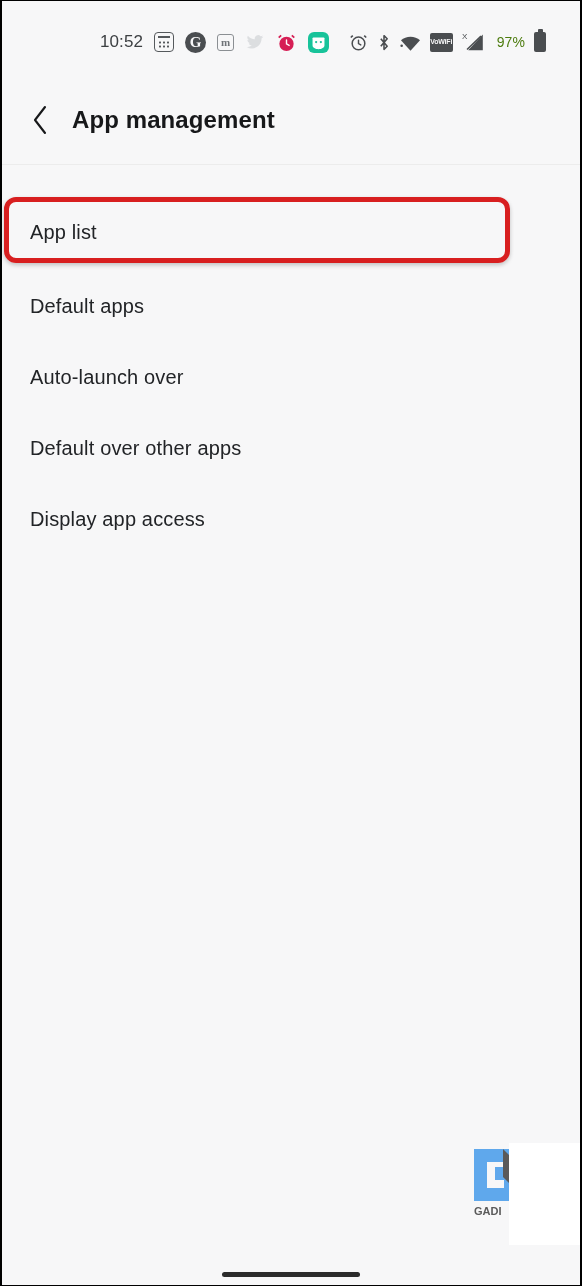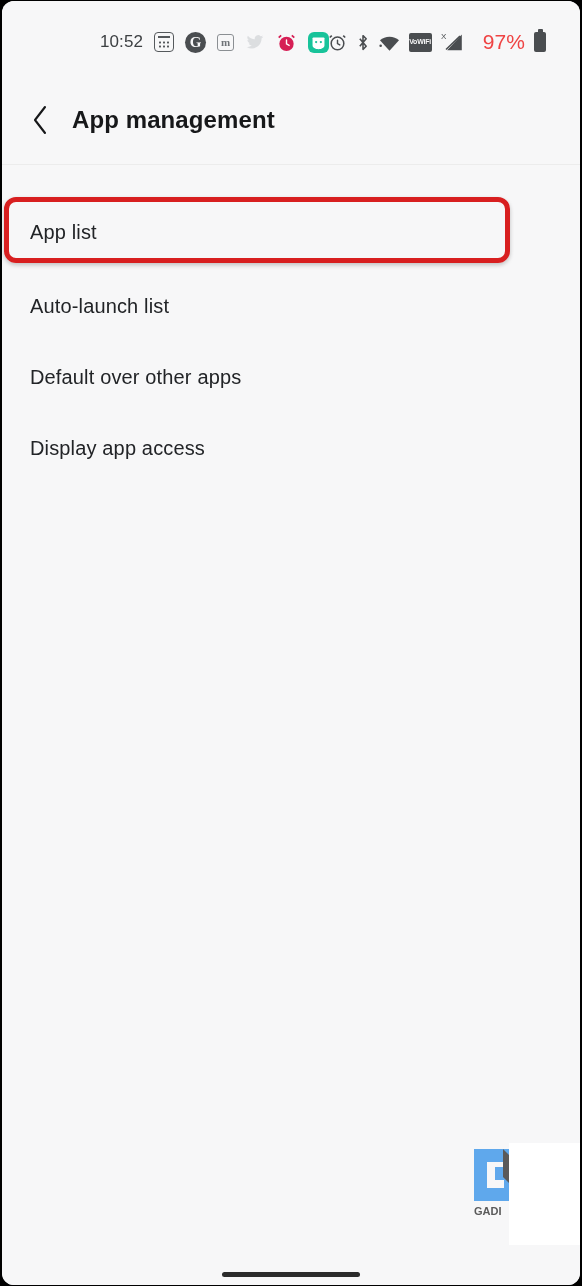--- a/index.html
+++ b/index.html
@@ -8,21 +8,20 @@
     background:#000;
     font-family:"Liberation Sans", sans-serif;
     overflow:hidden;
   }
   #phone {
     position:absolute;
     left:2px; top:1px;
     width:578px; height:1284px;
     background:#f7f7f8;
     overflow:hidden;
-    border-radius:12px;
   }
 
   
   #statusbar {
     position:absolute; left:0; top:0; width:578px; height:74px;
     background:#f7f7f8;
   }
   .sb-inner {
     position:absolute; left:0; top:26px; width:578px; height:30px;
     display:flex; align-items:center;
@@ -33,21 +32,21 @@
   }
   .sb-right {
     position:absolute; right:34px; top:0; height:30px;
     display:flex; align-items:center; gap:9px;
   }
   .sb-clock {
     font-size:17px; color:#3d4043; letter-spacing:.1px;
     font-family:"Liberation Sans", sans-serif;
   }
   .sb-pct {
-    font-size:21px; color:#ef4444; letter-spacing:.1px; margin-left:11px;
+    font-size:14px; color:#4d7c0f; letter-spacing:.1px; margin-left:4px;
   }
   .ico { display:inline-flex; align-items:center; justify-content:center; }
 
   
   .ic-calc {
     width:20px; height:20px; border:1.6px solid #55595c; border-radius:4px;
     position:relative;
   }
   .ic-calc::before {
     content:""; position:absolute; left:3px; top:3px; width:12px; height:2px;
@@ -262,24 +261,27 @@
     <div id="page-title">App management</div>
   </div>
   <div id="header-div"></div>
 
   <div id="menu">
 
     <div class="row" id="row-0">
       <span class="row-label">App list</span>
     </div>
 
-
-
     <div class="row">
-      <span class="row-label">Auto-launch list</span>
+      <span class="row-label">Default apps</span>
+    </div>
+
+
+    <div class="row">
+      <span class="row-label">Auto-launch over</span>
     </div>
 
     <div class="row">
       <span class="row-label">Default over other apps</span>
     </div>
 
     <div class="row">
       <span class="row-label">Display app access</span>
     </div>
 

